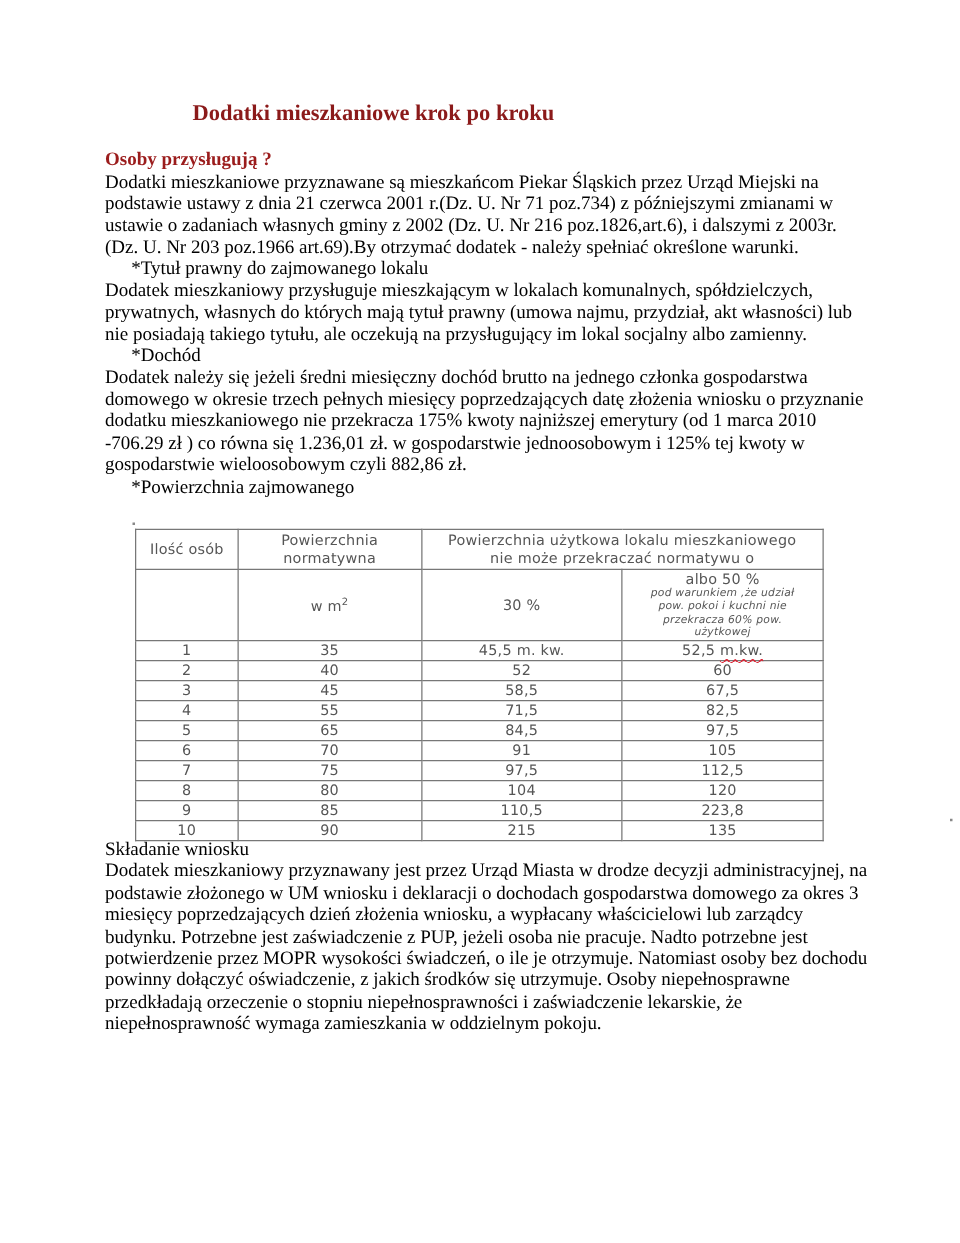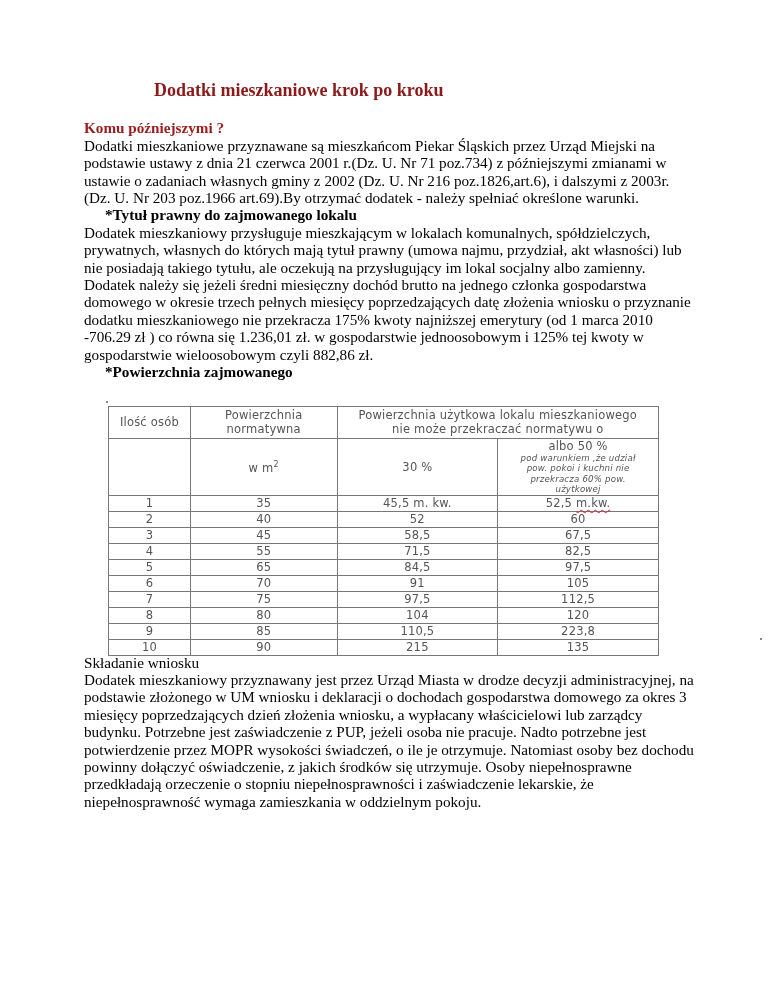--- a/index.html
+++ b/index.html
@@ -1,45 +1,46 @@
 <!DOCTYPE html>
 <html><head>
   <meta charset="utf-8">
   <style>
     html, body { margin: 0; padding: 0; background: #ffffff; }
     body { width: 768px; height: 994px; position: relative; overflow: hidden;
       font-family: "Liberation Serif", "DejaVu Serif", serif; color: #000; }
     .page { position: absolute; left: 84px; top: 82px; width: 610px; font-size: 15.2px; line-height: 17.4px; }
     .doc-title { color: #8b1a1a; font-weight: bold; margin-left: 70px; margin-bottom: 20px; font-size: 18px; }
     .h-red { color: #9b1c1c; font-weight: bold; }
-    .h-sub { font-weight: bold; padding-left: 21px; }
+    .h-sub { font-weight: normal; padding-left: 21px; }
     p { margin: 0; }
     .table-wrap { position: relative; margin-top: 17px; margin-left: 24px; width: 650px; height: 242px; }
     .corner-mark { position: absolute; width: 2px; height: 2px; background: #888; }
     table.norm { position: absolute; left: 0; top: 8px; border-collapse: collapse; width: 551px;
       font-family: "DejaVu Sans", "Liberation Sans", sans-serif; font-size: 11.5px; color: #555;
       letter-spacing: 0.2px; }
     table.norm td { border: 1.5px solid #777; text-align: center; padding: 0; line-height: 14px; }
     table.norm tr.data td { height: 15px; line-height: 14px; }
     .small-it { font-style: italic; font-size: 8.6px; line-height: 10.5px; display: block; color: #555; }
     .sup { font-size: 8px; vertical-align: super; }
     .spell { text-decoration: underline wavy #d23; text-decoration-thickness: 1px; text-underline-offset: 2px; }
   </style>
 </head>
 <body>
 
 <div class="page">
   <div class="doc-title">Dodatki mieszkaniowe krok po kroku</div>
 
-  <div class="h-red">Komu późniejszymi ?</div>
+  <div class="h-red">Osoby przysługują ?</div>
   <p>Dodatki mieszkaniowe przyznawane są mieszkańcom Piekar Śląskich przez Urząd Miejski na podstawie ustawy z dnia 21 czerwca 2001 r.(Dz. U. Nr 71 poz.734) z późniejszymi zmianami w ustawie o zadaniach własnych gminy z 2002 (Dz. U. Nr 216 poz.1826,art.6), i dalszymi z 2003r. (Dz. U. Nr 203 poz.1966 art.69).By otrzymać dodatek - należy spełniać określone warunki.</p>
 
   <div class="h-sub">*Tytuł prawny do zajmowanego lokalu</div>
   <p>Dodatek mieszkaniowy przysługuje mieszkającym w lokalach komunalnych, spółdzielczych, prywatnych, własnych do których mają tytuł prawny (umowa najmu, przydział, akt własności) lub nie posiadają takiego tytułu, ale oczekują na przysługujący im lokal socjalny albo zamienny.</p>
 
+  <div class="h-sub">*Dochód</div>
   <p>Dodatek należy się jeżeli średni miesięczny dochód brutto na jednego członka gospodarstwa domowego w okresie trzech pełnych miesięcy poprzedzających datę złożenia wniosku o przyznanie dodatku mieszkaniowego nie przekracza 175% kwoty najniższej emerytury (od 1 marca 2010 -706.29 zł ) co równa się 1.236,01 zł.  w gospodarstwie jednoosobowym i 125% tej kwoty w gospodarstwie wieloosobowym czyli 882,86 zł.</p>
 
   <div class="h-sub">*Powierzchnia zajmowanego</div>
 
   <div class="table-wrap">
     <div class="corner-mark" style="left:-2px; top:3px;"></div>
     <div class="corner-mark" style="right:-4px; bottom:0px;"></div>
     <table class="norm">
       <colgroup>
         <col style="width:82px">

